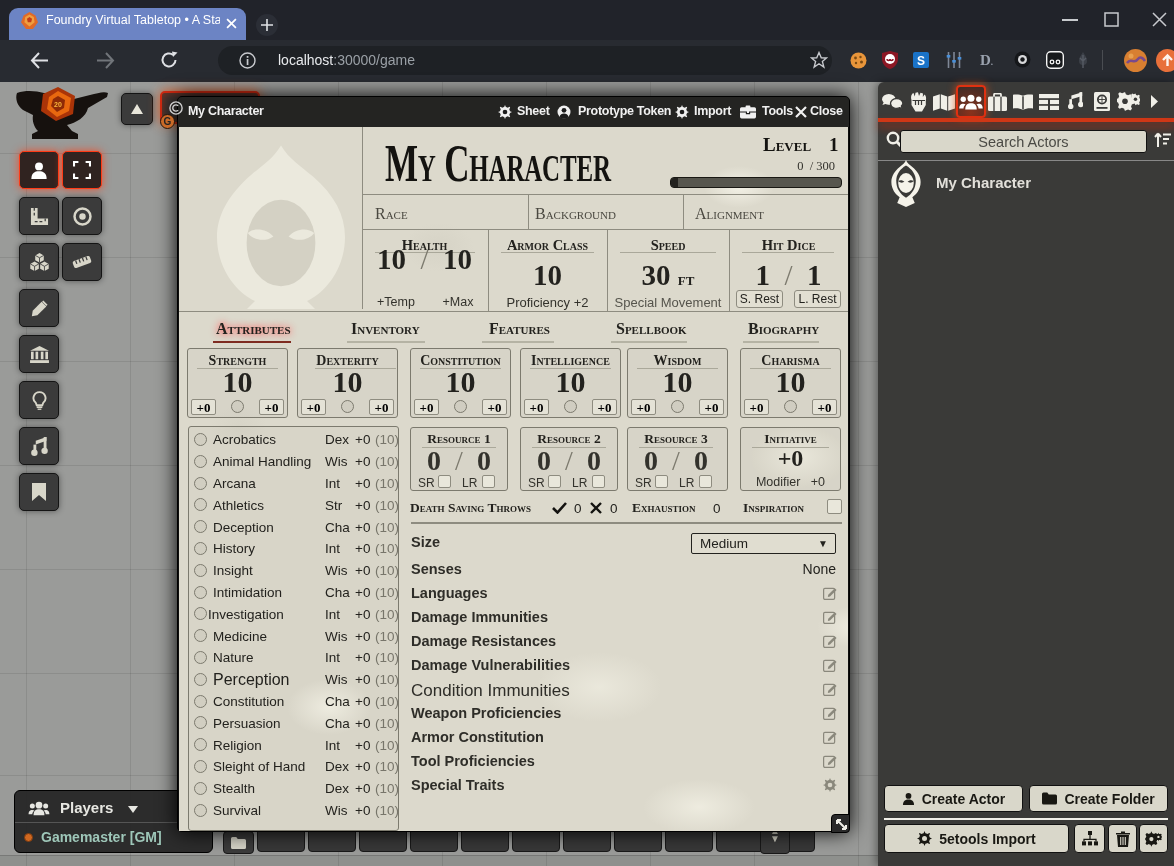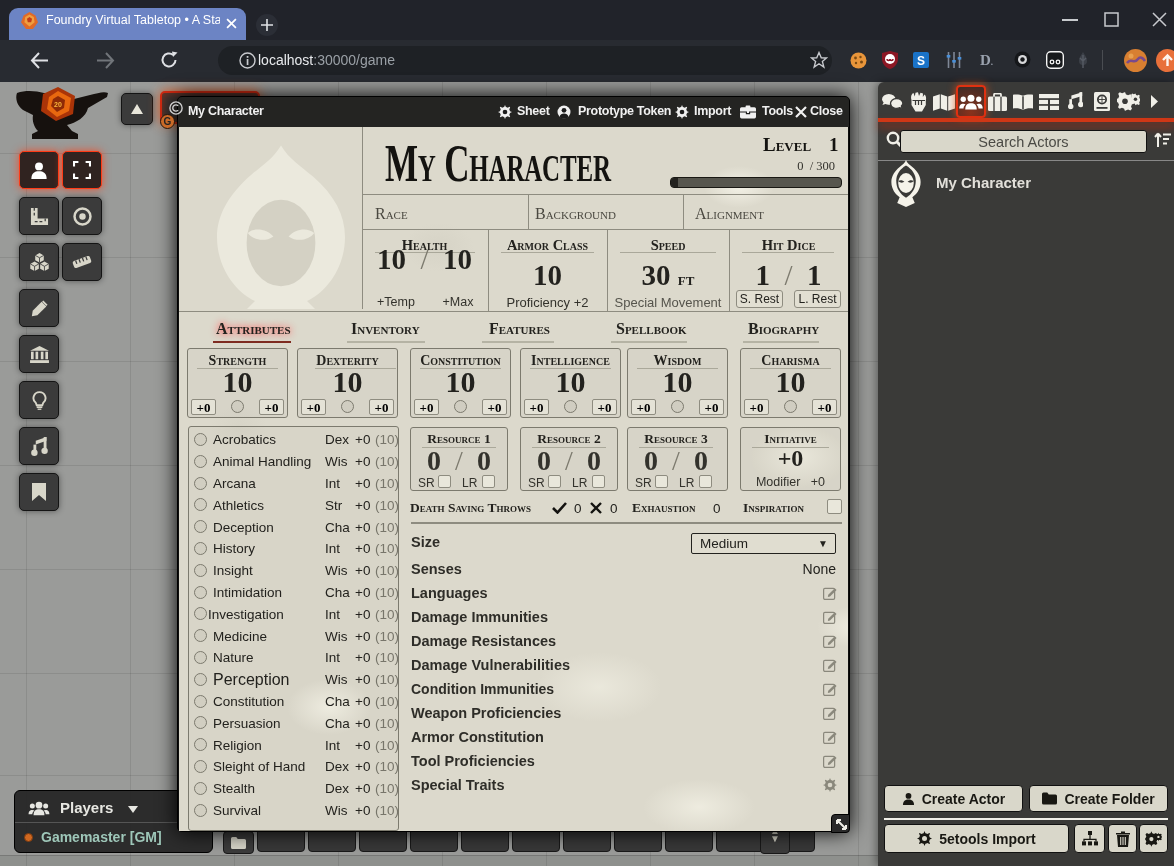--- a/index.html
+++ b/index.html
@@ -80,21 +80,21 @@
 <svg class="abs" style="left:30px;top:52px" width="19" height="17" viewBox="0 0 19 17">
     <path d="M9 1 L2 8.5 L9 16 M2 8.5 H18" stroke="#dfe1e5" stroke-width="2" fill="none"></path>
   </svg>
 <svg class="abs" style="left:96px;top:52px" width="19" height="17" viewBox="0 0 19 17">
     <path d="M10 1 L17 8.5 L10 16 M17 8.5 H1" stroke="#71757a" stroke-width="2" fill="none"></path>
   </svg>
 <svg class="abs" style="left:160px;top:51px" width="18" height="18" viewBox="0 0 18 18">
     <path d="M15.5 9 A6.5 6.5 0 1 1 13.2 4" stroke="#dfe1e5" stroke-width="2" fill="none"></path>
     <polygon points="12,0.5 17.5,1.5 13,6" fill="#dfe1e5"></polygon>
   </svg>
-<div class="abs" id="omni"><span style="margin-left:40px">localhost<span style="color:#9aa0a6">:30000/game</span></span></div>
+<div class="abs" id="omni"><span style="margin-left:60px">localhost<span style="color:#9aa0a6">:30000/game</span></span></div>
 <svg class="abs" style="left:239px;top:52px" width="17" height="17" viewBox="0 0 17 17">
     <circle cx="8.5" cy="8.5" r="7.5" stroke="#c8cace" stroke-width="1.4" fill="none"></circle>
     <rect x="7.7" y="7" width="1.7" height="6" fill="#c8cace"></rect>
     <rect x="7.7" y="4" width="1.7" height="1.8" fill="#c8cace"></rect>
   </svg>
 <svg class="abs" style="left:810px;top:51px" width="18" height="18" viewBox="0 0 24 24">
     <path d="M12 2 L15 9 L22 9.3 L16.5 14 L18.5 21.5 L12 17 L5.5 21.5 L7.5 14 L2 9.3 L9 9 Z" fill="none" stroke="#c8cace" stroke-width="1.8"></path>
   </svg>
 <svg class="abs" style="left:850px;top:52px" width="17" height="17" viewBox="0 0 17 17">
     <circle cx="8.5" cy="8.5" r="8" fill="#e8953a"></circle>
@@ -559,21 +559,21 @@
 <div class="abs sans" style="left:232px;top:506px;font-size:14.5px;font-weight:bold;color:#2e2d28">Damage Resistances</div>
 <svg class="abs" style="left:644px;top:507px" width="14" height="14" viewBox="0 0 16 16">
         <rect x="0.7" y="2.7" width="12.6" height="12.6" rx="1.5" fill="none" stroke="#8a887c" stroke-width="1.4"></rect>
         <path d="M6 10 L13.5 2.5 L15.5 4.5 L8 12 L5.5 12.5 Z" fill="#8a887c"></path>
       </svg>
 <div class="abs sans" style="left:232px;top:530px;font-size:14.5px;font-weight:bold;color:#2e2d28">Damage Vulnerabilities</div>
 <svg class="abs" style="left:644px;top:531px" width="14" height="14" viewBox="0 0 16 16">
         <rect x="0.7" y="2.7" width="12.6" height="12.6" rx="1.5" fill="none" stroke="#8a887c" stroke-width="1.4"></rect>
         <path d="M6 10 L13.5 2.5 L15.5 4.5 L8 12 L5.5 12.5 Z" fill="#8a887c"></path>
       </svg>
-<div class="abs sans" style="left:232px;top:554px;font-size:14px;font-weight:bold;color:#2e2d28">Condition Immunities</div>
+<div class="abs sans" style="left:232px;top:554px;font-size:17px;font-weight:normal;color:#2e2d28">Condition Immunities</div>
 <svg class="abs" style="left:644px;top:555px" width="14" height="14" viewBox="0 0 16 16">
         <rect x="0.7" y="2.7" width="12.6" height="12.6" rx="1.5" fill="none" stroke="#8a887c" stroke-width="1.4"></rect>
         <path d="M6 10 L13.5 2.5 L15.5 4.5 L8 12 L5.5 12.5 Z" fill="#8a887c"></path>
       </svg>
 <div class="abs sans" style="left:232px;top:578px;font-size:14.5px;font-weight:bold;color:#2e2d28">Weapon Proficiencies</div>
 <svg class="abs" style="left:644px;top:579px" width="14" height="14" viewBox="0 0 16 16">
         <rect x="0.7" y="2.7" width="12.6" height="12.6" rx="1.5" fill="none" stroke="#8a887c" stroke-width="1.4"></rect>
         <path d="M6 10 L13.5 2.5 L15.5 4.5 L8 12 L5.5 12.5 Z" fill="#8a887c"></path>
       </svg>
 <div class="abs sans" style="left:232px;top:602px;font-size:14.5px;font-weight:bold;color:#2e2d28">Armor Constitution</div>

